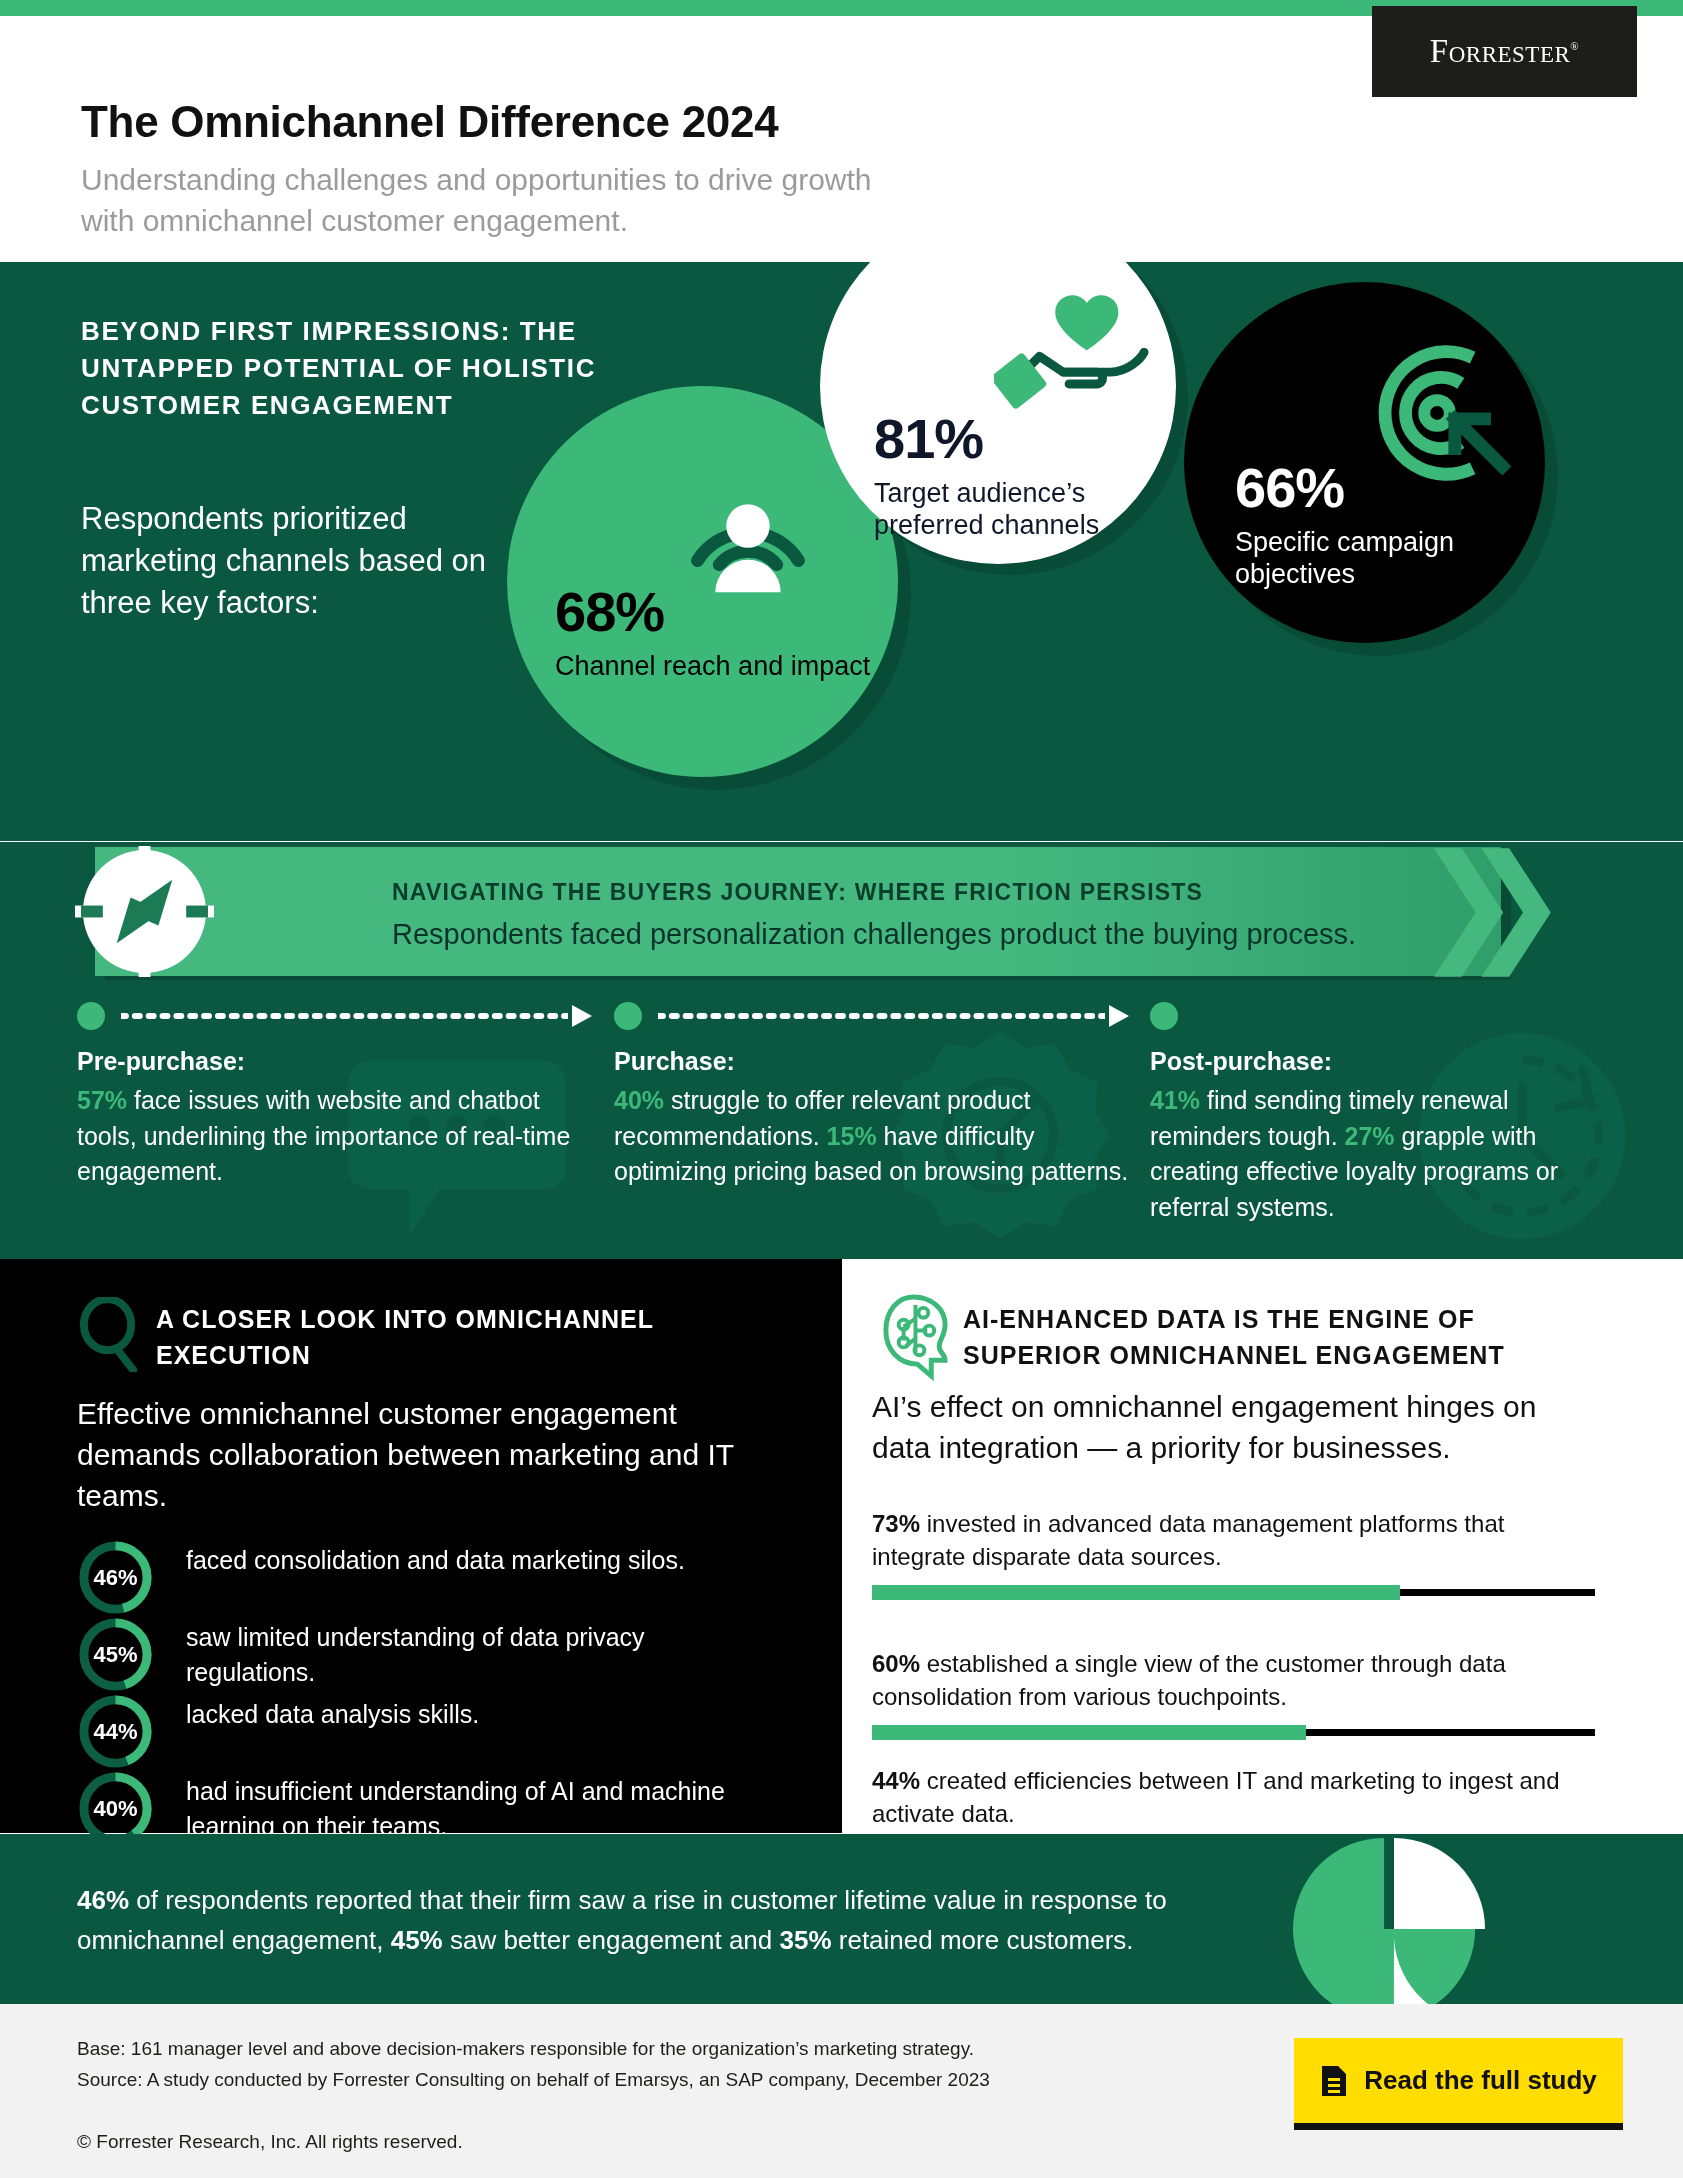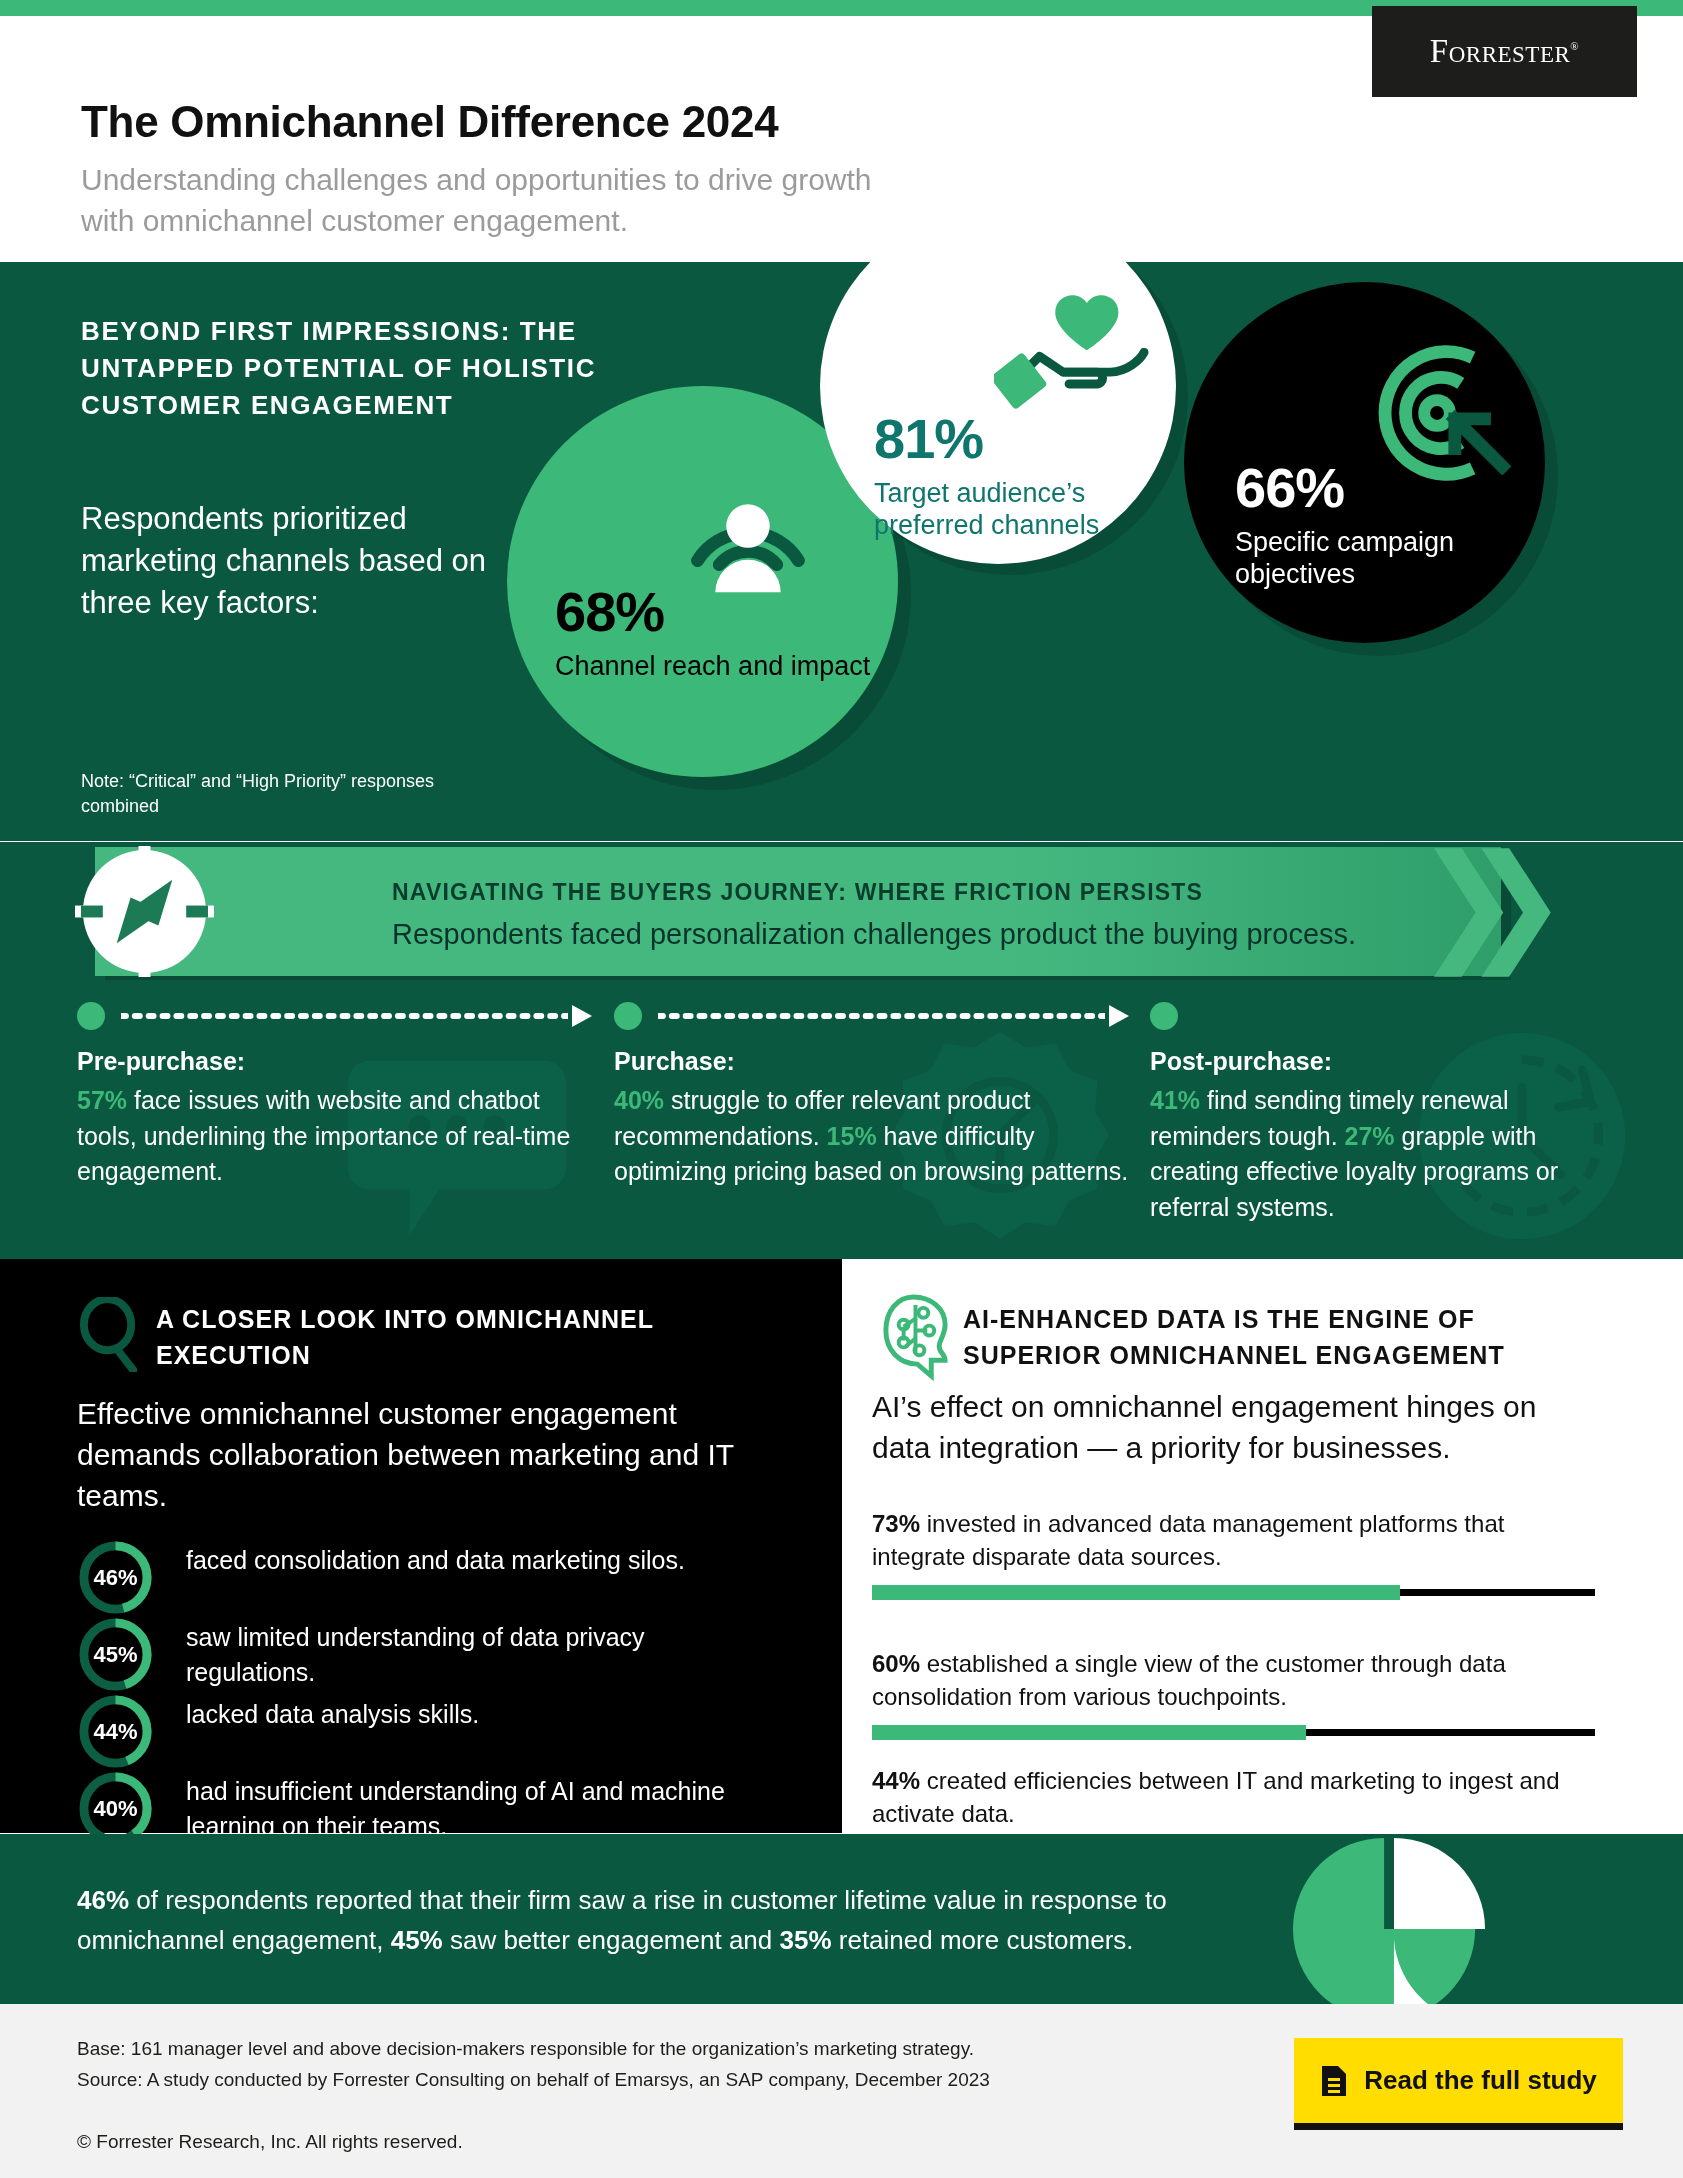--- a/index.html
+++ b/index.html
@@ -95,21 +95,21 @@
   .c-66 {
     left: 1184px; top: 20px; width: 361px; height: 361px;
     background: #000000;
   }
   .c-66-sh { left: 1197px; top: 33px; width: 361px; height: 361px; }
 
   .stat-num { font-size: 56px; font-weight: 800; letter-spacing: -1px; line-height: 1; }
   .stat-lab { font-size: 27px; line-height: 1.2; font-weight: 400; margin-top: 10px; }
 
   .c-68 .stat { position: absolute; left: 48px; top: 198px; color: #000; }
-  .c-81 .stat { position: absolute; left: 54px; top: 203px; color: #0f766e; width: 267px;}
+  .c-81 .stat { position: absolute; left: 54px; top: 203px; color: #0f172a; width: 267px;}
   .c-66 .stat { position: absolute; left: 51px; top: 178px; color: #fff; width: 248px;}
 
   .icon-abs { position: absolute; }
 
   
   .navband-wrap {
     position: absolute; top: 842px; left: 0;
     width: 1683px; height: 139px;
     background: #0a5840;
     overflow: hidden;
@@ -295,21 +295,20 @@
   <div class="subtitle">Understanding challenges and opportunities to drive growth with omnichannel customer engagement.</div>
 </div>
 
 <div class="logo-box">
   <span class="logo-text"><span>Forrester</span><sup>®</sup></span>
 </div>
 
 <div class="hero">
   <div class="hero-kicker">BEYOND FIRST IMPRESSIONS: THE UNTAPPED POTENTIAL OF HOLISTIC CUSTOMER ENGAGEMENT</div>
   <div class="hero-lede">Respondents prioritized marketing channels based on three key factors:</div>
-  <div class="hero-note">Note: “Critical” and “High Priority” responses combined</div>
 
   <div class="circ circ-shadow c-68-sh"></div>
   <div class="circ c-68">
     <svg class="icon-abs" style="left:147px; top:48px;" width="188" height="188" viewBox="0 0 190 190">
       <path d="M44 128 A60 60 0 0 1 146 128" fill="none" stroke="#0a5840" stroke-width="13" stroke-linecap="round"></path>
       <path d="M66 132 A38 38 0 0 1 124 132" fill="none" stroke="#0a5840" stroke-width="13" stroke-linecap="round"></path>
       <circle cx="95" cy="93" r="22" fill="#ffffff"></circle>
       <path d="M62 160 A33 33 0 0 1 128 160 Z" fill="#ffffff"></path>
     </svg>
     <div class="stat">

